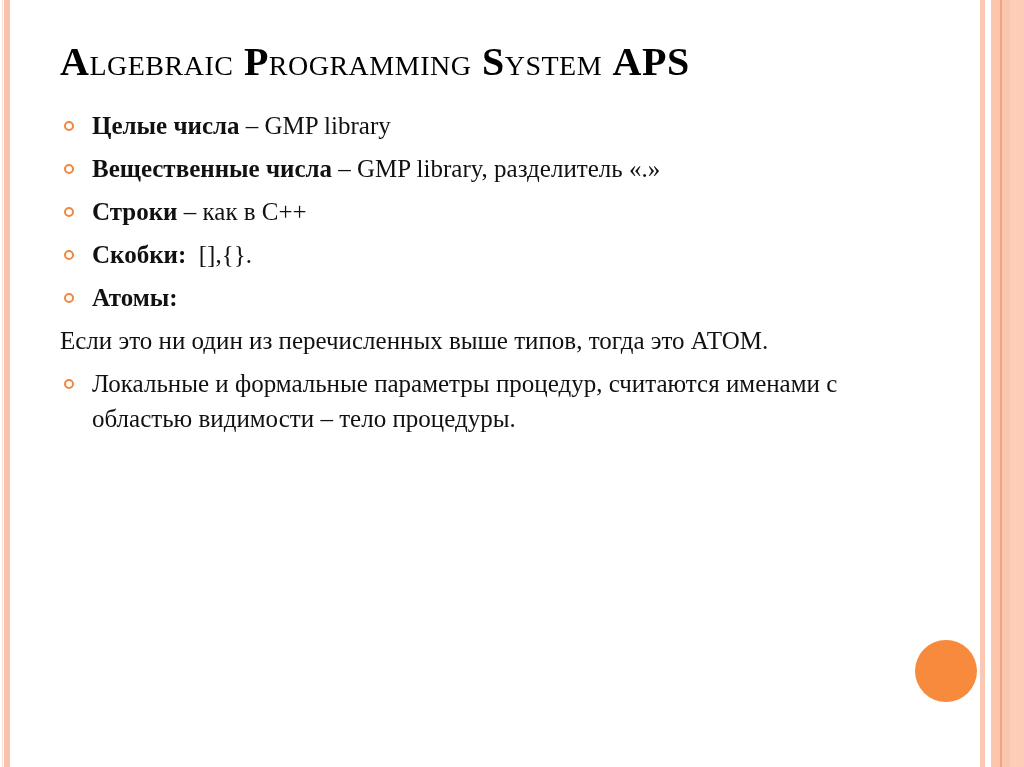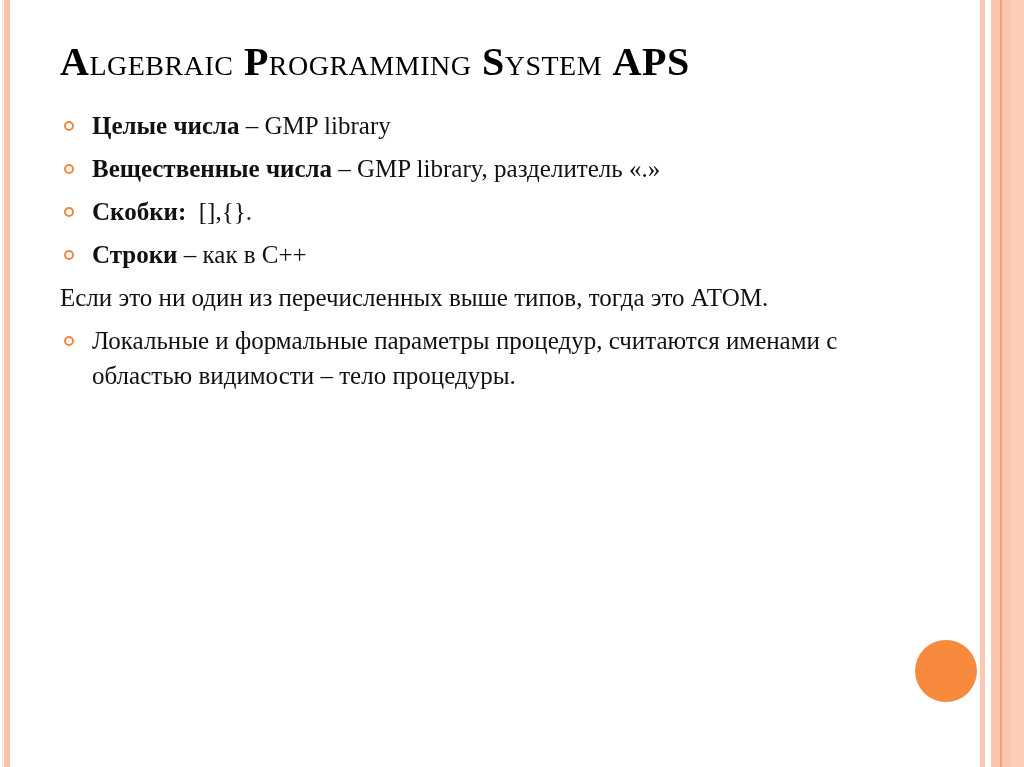--- a/index.html
+++ b/index.html
@@ -117,25 +117,29 @@
   <div class="item">
     <span class="bullet"></span>
     <span class="bold">Целые числа</span><span> – GMP library</span>
   </div>
   <div class="item">
     <span class="bullet"></span>
     <span class="bold">Вещественные числа</span><span> – GMP library, разделитель «.»</span>
   </div>
   <div class="item">
     <span class="bullet"></span>
+    <span class="bold">Строки</span><span> – как в C++</span>
+  </div>
+  <div class="item">
+    <span class="bullet"></span>
     <span class="bold">Скобки:</span><span style="white-space:pre">  [],{}.</span>
   </div>
   <div class="item">
     <span class="bullet"></span>
-    <span class="bold">Строки</span><span> – как в C++</span>
+    <span class="bold">Атомы:</span><span></span>
   </div>
   <div class="plain">Если это ни один из перечисленных выше типов, тогда это АТОМ.</div>
   <div class="item">
     <span class="bullet"></span>
     <span>Локальные и формальные параметры процедур, считаются именами с областью видимости – тело процедуры.</span>
   </div>
 </div>
 
 <div class="circle"></div>
 

